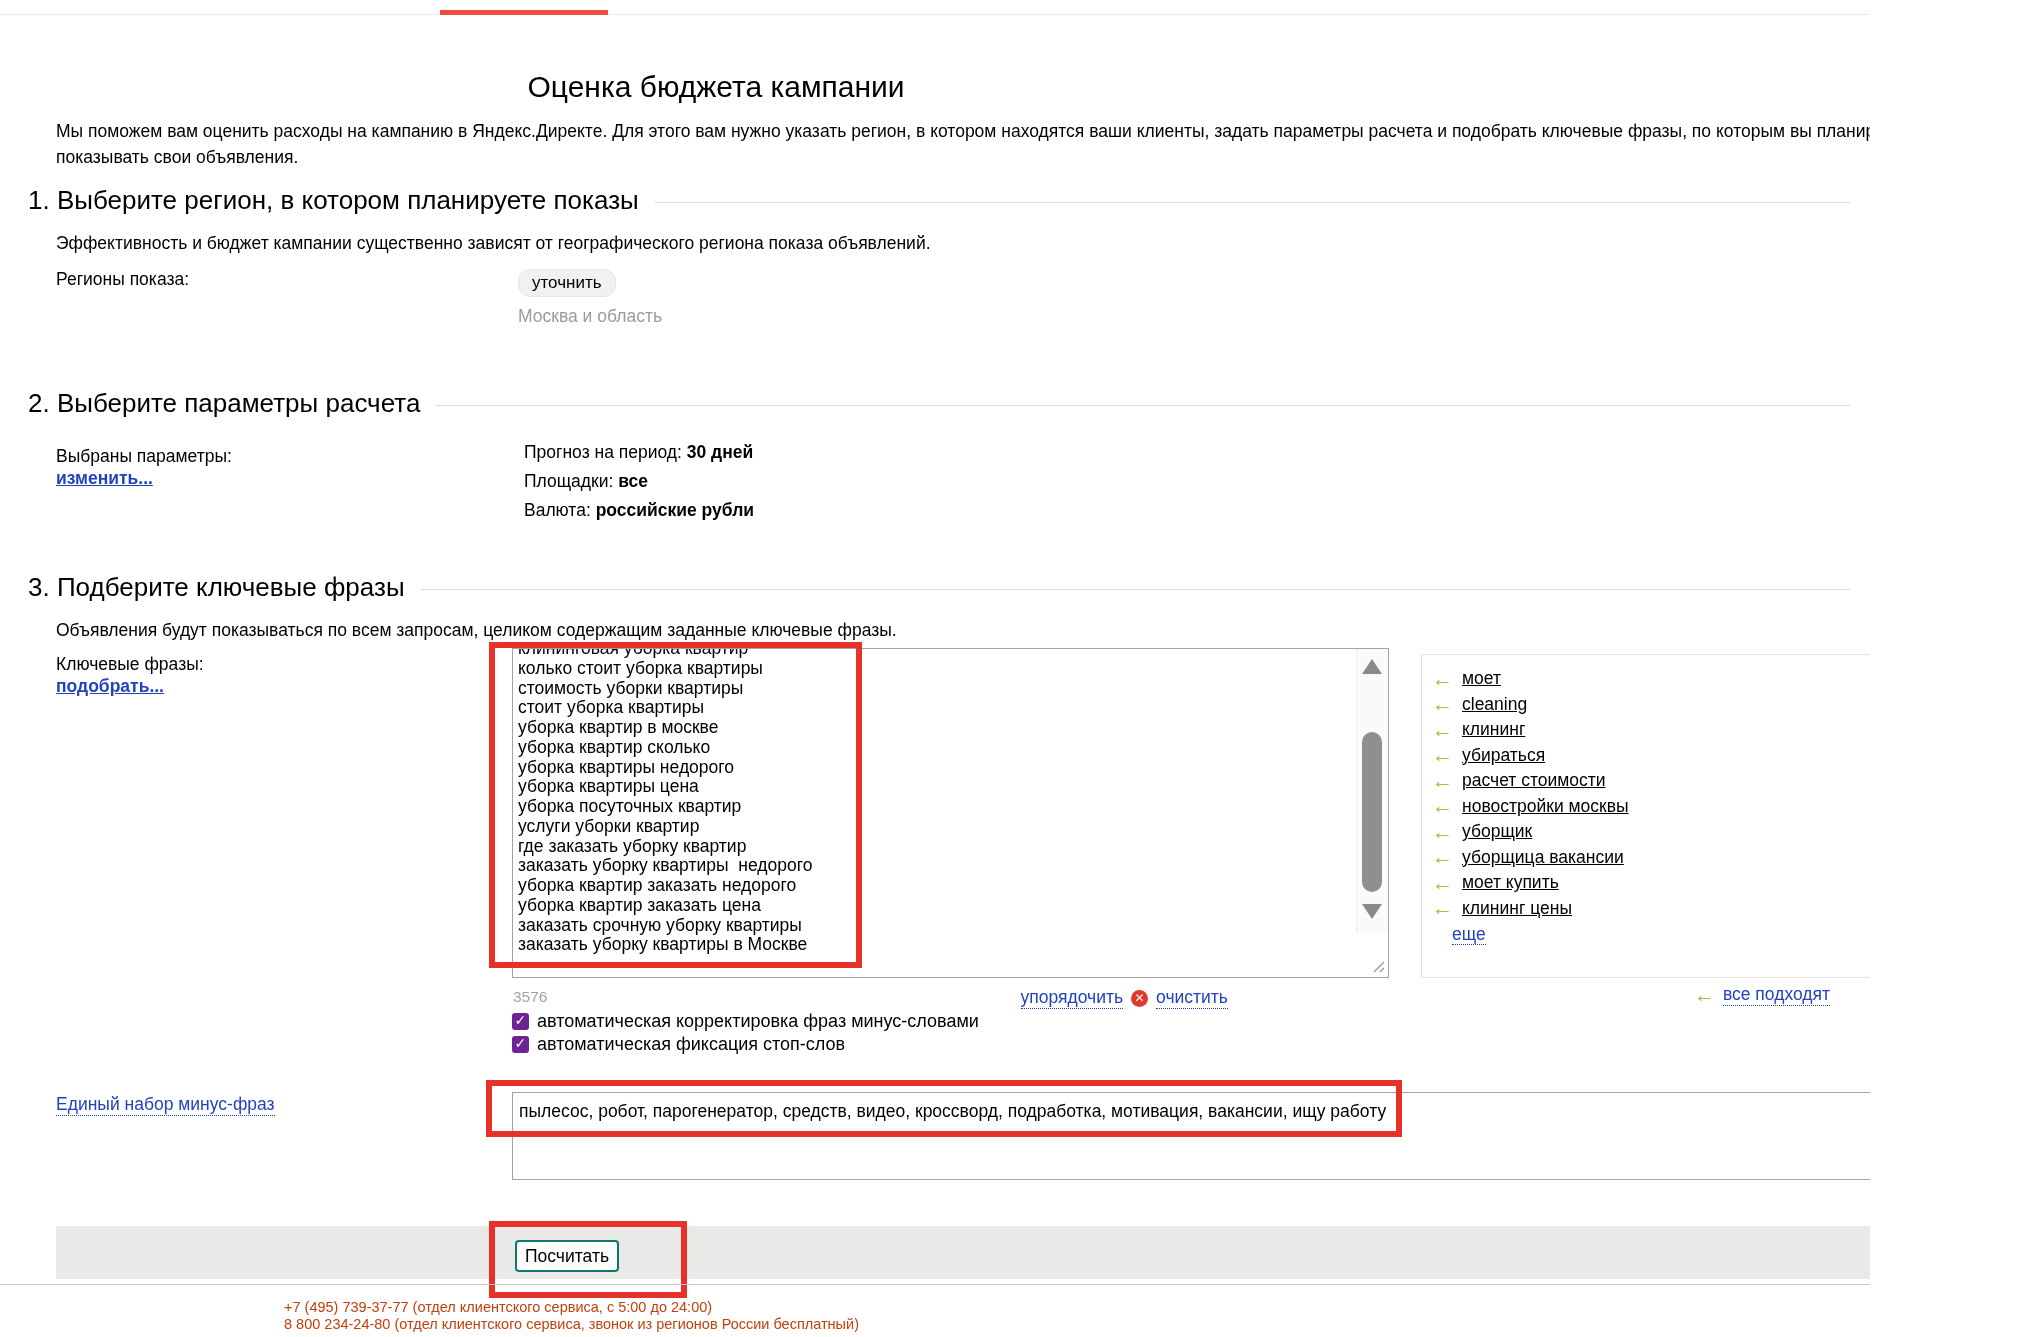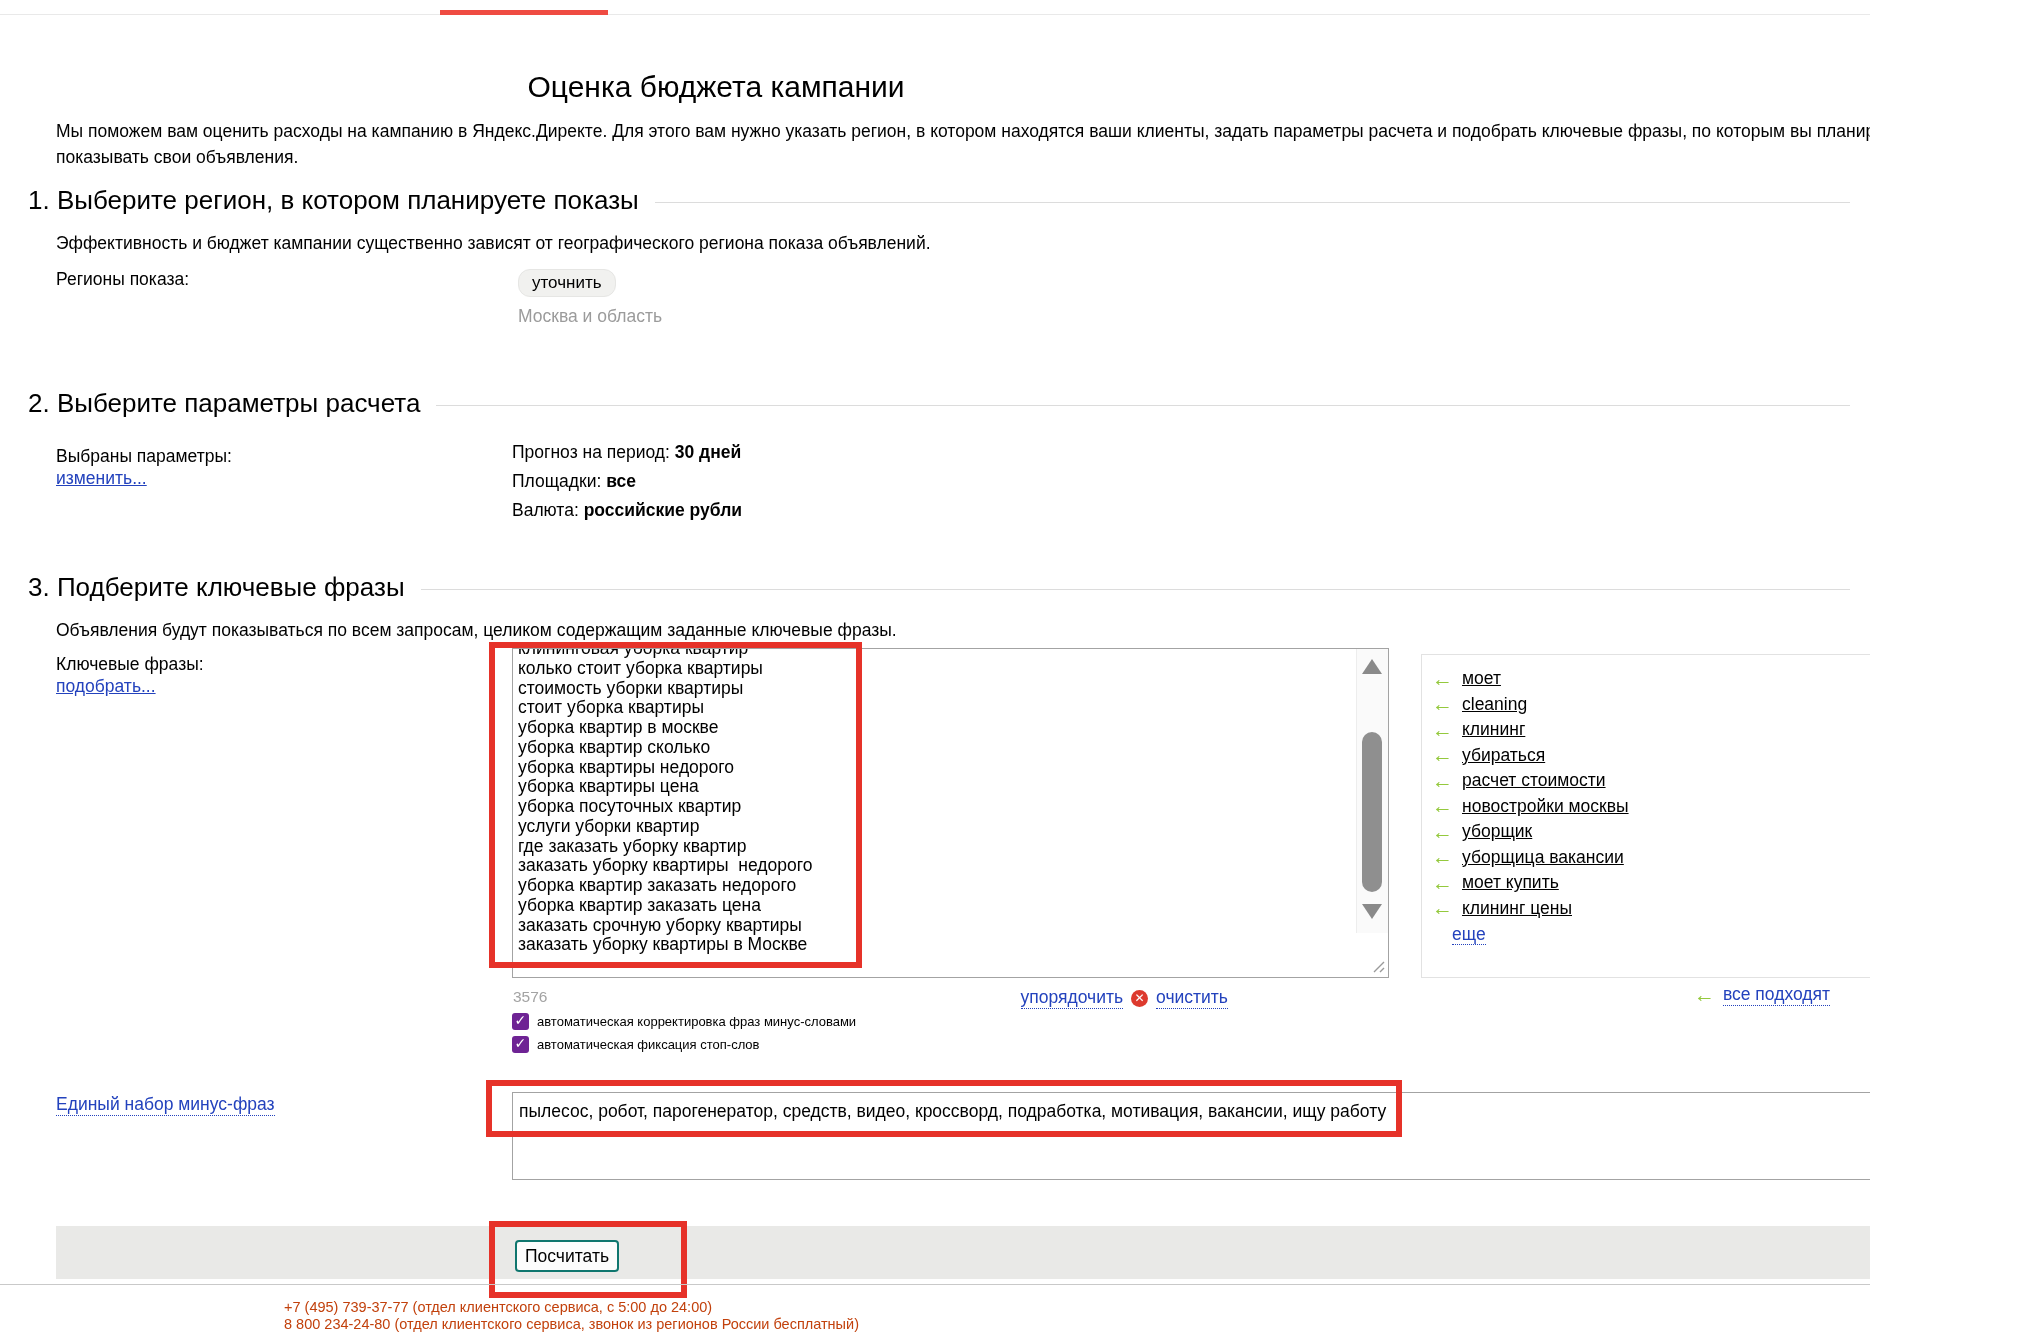--- a/index.html
+++ b/index.html
@@ -17,45 +17,45 @@
   .section-head h2{margin:0;font-size:26px;font-weight:400;white-space:nowrap;}
   .section-head .rule{flex:1;height:1px;background:#dcdcdc;margin-left:16px;margin-top:4px;}
   #sec1{top:185px;} #sec2{top:388px;} #sec3{top:572px;}
 
   .body-text{position:absolute;font-size:17.5px;line-height:24px;}
 
   .btn-soft{position:absolute;left:518px;top:269px;background:#f1f1ef;border:1px solid #e6e6e4;border-radius:12px;
     padding:3px 13px;font-size:17px;cursor:pointer;}
   .muted{color:#9b9b9b;}
 
-  .link-solid{color:#2342bd;font-weight:normal;text-decoration:underline;cursor:pointer;font-size:17.5px;}
+  .link-solid{color:#2342bd;font-weight:bold;text-decoration:underline;cursor:pointer;font-size:17.5px;}
   .link-dotted{color:#2342bd;text-decoration:none;border-bottom:1px dotted #2342bd;cursor:pointer;font-size:17.5px;}
   .params{position:absolute;left:512px;top:443px;font-size:17.5px;}
-  .params .row{margin-bottom:10px;line-height:19px;}
+  .params .row{margin-bottom:10px;line-height:19px;margin-left:12px;}
   .params .val{font-weight:bold;}
 
   
   .kw-box{position:absolute;left:512px;top:648px;width:877px;height:330px;border:1px solid #a3a3a3;background:#fff;overflow:hidden;box-sizing:border-box;}
   .kw-text{margin:-10px 0 0 0;padding:0 36px 0 5px;font-size:17.5px;line-height:19.75px;white-space:pre;font-family:"Liberation Sans","DejaVu Sans",sans-serif;}
   .kw-scrollbar{position:absolute;top:0;right:0;width:31px;height:284px;background:#fafafa;border-left:1px solid #ededed;}
   .sb-up{position:absolute;left:5px;top:10px;width:0;height:0;border-left:10px solid transparent;border-right:10px solid transparent;border-bottom:15px solid #8a8a8a;}
   .sb-thumb{position:absolute;left:5px;top:83px;width:20px;height:160px;background:#8f8f8f;border-radius:10px;cursor:pointer;}
   .sb-down{position:absolute;left:5px;top:255px;width:0;height:0;border-left:10px solid transparent;border-right:10px solid transparent;border-top:15px solid #8a8a8a;}
   .kw-resize{position:absolute;right:2px;bottom:3px;width:16px;height:16px;cursor:nwse-resize;}
 
   .kw-counter{position:absolute;left:513px;top:988px;font-size:15.5px;color:#a3a3a3;}
   .kw-links{position:absolute;top:987px;right:642px;display:flex;align-items:center;gap:8px;}
   .clear-icon{width:17px;height:17px;border-radius:50%;background:#dd3a2e;color:#fff;font-size:12px;line-height:17px;
     text-align:center;font-weight:bold;display:inline-block;}
 
   .checkboxes{position:absolute;left:512px;top:1012px;}
   .cb-row{display:flex;align-items:center;gap:8px;margin-bottom:4px;height:19px;}
   .cb{width:17px;height:17px;border-radius:3px;background:#6e2394;position:relative;cursor:pointer;flex:0 0 auto;}
   .cb::after{content:"✓";position:absolute;left:2.5px;top:-1px;color:#fff;font-size:14px;font-weight:bold;}
-  .cb-label{font-size:13px;cursor:pointer;}
+  .cb-label{font-size:18px;cursor:pointer;}
 
   
   .hints{position:absolute;left:1421px;top:654px;width:564px;height:324px;border:1px solid #e2e2e2;box-sizing:border-box;background:#fff;}
   .hints-head{display:flex;justify-content:space-between;align-items:flex-start;padding:12px 20px 0 29px;}
   .hints-title{font-size:18px;font-weight:bold;}
   .hint-list{margin-top:14px;padding-left:10px;}
   .hint-row{display:flex;align-items:center;gap:9px;margin-bottom:6px;height:19.5px;}
   .green-arrow{color:#94c93d;font-weight:bold;font-size:21px;line-height:18px;width:21px;flex:0 0 auto;}
   .hint-link{color:#000;text-decoration:underline;font-size:17.5px;cursor:pointer;}
   .more-link{margin-left:30px;}

